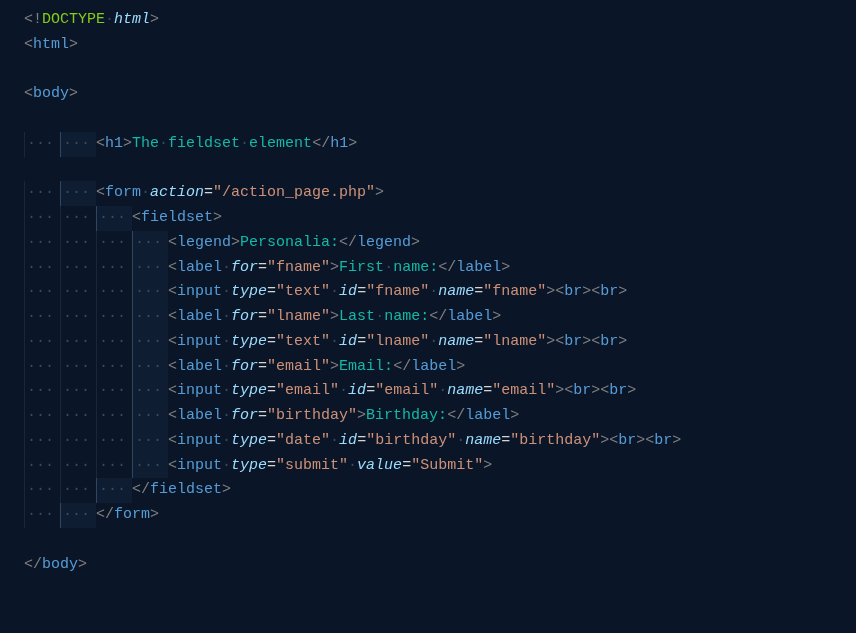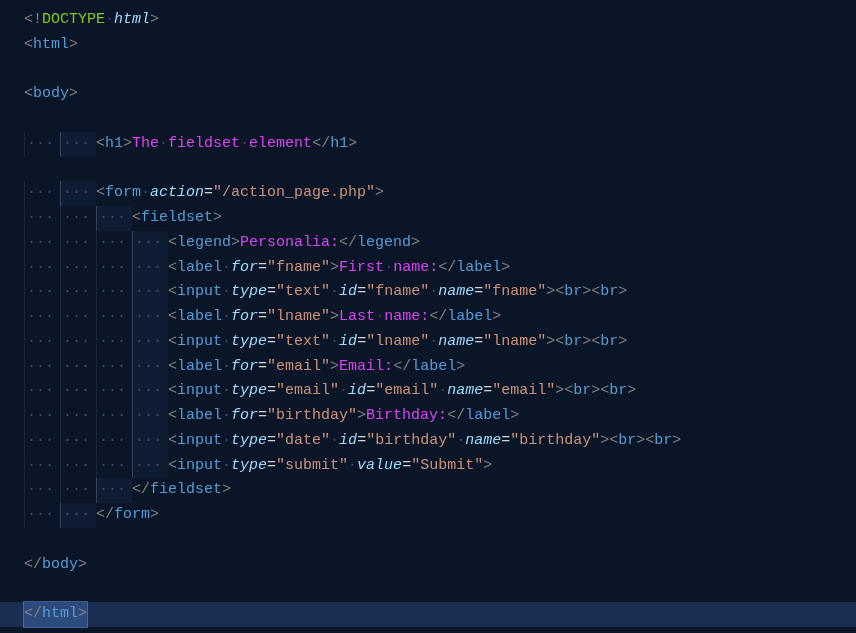--- a/index.html
+++ b/index.html
@@ -39,21 +39,21 @@
     background: rgba(30,50,80,0.25);
   }
   .ws-dot { color: #3a4a5f; }
   .punct { color: #808080; }
   .tag { color: #569cd6; }
   .doctype { color: #84cc16; }
   .doctype-name { color: #9cdcfe; font-style: italic; }
   .attr-name { color: #9cdcfe; font-style: italic; }
   .attr-eq { color: #d4d4d4; }
   .string { color: #ce9178; }
-  .text { color: #d946ef; }
+  .text { color: #14b8a6; }
   .cursor-line {
     background: rgba(40,70,120,0.5);
   }
   .selection {
     background: rgba(60,100,160,0.55);
     outline: 1px solid rgba(120,160,220,0.5);
   }
   .content { padding-left: 24px; }
   .pad { display:inline-block; }
 </style>
@@ -78,14 +78,13 @@
     <div class="line"><span class="indent-guides"><span class="guide"><span class="ws-dot" style="padding-left: 2px;">···</span></span><span class="guide"><span class="ws-dot" style="padding-left: 2px;">···</span></span><span class="guide"><span class="ws-dot" style="padding-left: 2px;">···</span></span><span class="guide active"><span class="ws-dot" style="padding-left: 2px;">···</span></span></span><span class="punct">&lt;</span><span class="tag">label</span><span class="ws-dot">·</span><span class="attr-name">for</span><span class="attr-eq">=</span><span class="string">"email"</span><span class="punct">&gt;</span><span class="text">Email:</span><span class="punct">&lt;/</span><span class="tag">label</span><span class="punct">&gt;</span></div>
     <div class="line"><span class="indent-guides"><span class="guide"><span class="ws-dot" style="padding-left: 2px;">···</span></span><span class="guide"><span class="ws-dot" style="padding-left: 2px;">···</span></span><span class="guide"><span class="ws-dot" style="padding-left: 2px;">···</span></span><span class="guide active"><span class="ws-dot" style="padding-left: 2px;">···</span></span></span><span class="punct">&lt;</span><span class="tag">input</span><span class="ws-dot">·</span><span class="attr-name">type</span><span class="attr-eq">=</span><span class="string">"email"</span><span class="ws-dot">·</span><span class="attr-name">id</span><span class="attr-eq">=</span><span class="string">"email"</span><span class="ws-dot">·</span><span class="attr-name">name</span><span class="attr-eq">=</span><span class="string">"email"</span><span class="punct">&gt;</span><span class="punct">&lt;</span><span class="tag">br</span><span class="punct">&gt;</span><span class="punct">&lt;</span><span class="tag">br</span><span class="punct">&gt;</span></div>
     <div class="line"><span class="indent-guides"><span class="guide"><span class="ws-dot" style="padding-left: 2px;">···</span></span><span class="guide"><span class="ws-dot" style="padding-left: 2px;">···</span></span><span class="guide"><span class="ws-dot" style="padding-left: 2px;">···</span></span><span class="guide active"><span class="ws-dot" style="padding-left: 2px;">···</span></span></span><span class="punct">&lt;</span><span class="tag">label</span><span class="ws-dot">·</span><span class="attr-name">for</span><span class="attr-eq">=</span><span class="string">"birthday"</span><span class="punct">&gt;</span><span class="text">Birthday:</span><span class="punct">&lt;/</span><span class="tag">label</span><span class="punct">&gt;</span></div>
     <div class="line"><span class="indent-guides"><span class="guide"><span class="ws-dot" style="padding-left: 2px;">···</span></span><span class="guide"><span class="ws-dot" style="padding-left: 2px;">···</span></span><span class="guide"><span class="ws-dot" style="padding-left: 2px;">···</span></span><span class="guide active"><span class="ws-dot" style="padding-left: 2px;">···</span></span></span><span class="punct">&lt;</span><span class="tag">input</span><span class="ws-dot">·</span><span class="attr-name">type</span><span class="attr-eq">=</span><span class="string">"date"</span><span class="ws-dot">·</span><span class="attr-name">id</span><span class="attr-eq">=</span><span class="string">"birthday"</span><span class="ws-dot">·</span><span class="attr-name">name</span><span class="attr-eq">=</span><span class="string">"birthday"</span><span class="punct">&gt;</span><span class="punct">&lt;</span><span class="tag">br</span><span class="punct">&gt;</span><span class="punct">&lt;</span><span class="tag">br</span><span class="punct">&gt;</span></div>
     <div class="line"><span class="indent-guides"><span class="guide"><span class="ws-dot" style="padding-left: 2px;">···</span></span><span class="guide"><span class="ws-dot" style="padding-left: 2px;">···</span></span><span class="guide"><span class="ws-dot" style="padding-left: 2px;">···</span></span><span class="guide active"><span class="ws-dot" style="padding-left: 2px;">···</span></span></span><span class="punct">&lt;</span><span class="tag">input</span><span class="ws-dot">·</span><span class="attr-name">type</span><span class="attr-eq">=</span><span class="string">"submit"</span><span class="ws-dot">·</span><span class="attr-name">value</span><span class="attr-eq">=</span><span class="string">"Submit"</span><span class="punct">&gt;</span></div>
     <div class="line"><span class="indent-guides"><span class="guide"><span class="ws-dot" style="padding-left: 2px;">···</span></span><span class="guide"><span class="ws-dot" style="padding-left: 2px;">···</span></span><span class="guide active"><span class="ws-dot" style="padding-left: 2px;">···</span></span></span><span class="punct">&lt;/</span><span class="tag">fieldset</span><span class="punct">&gt;</span></div>
     <div class="line"><span class="indent-guides"><span class="guide"><span class="ws-dot" style="padding-left: 2px;">···</span></span><span class="guide active"><span class="ws-dot" style="padding-left: 2px;">···</span></span></span><span class="punct">&lt;/</span><span class="tag">form</span><span class="punct">&gt;</span></div>
     <div class="line"></div>
     <div class="line"><span class="content pad"></span><span class="punct">&lt;/</span><span class="tag">body</span><span class="punct">&gt;</span></div>
     <div class="line"></div>
-    <div class="line cursor-line"><span class="content pad"></span><span class="selection"><span class="punct">&lt;/</span><span class="tag">html</span><span class="punct">&gt;</span></span></div>
   </div>
 
 </body></html>

